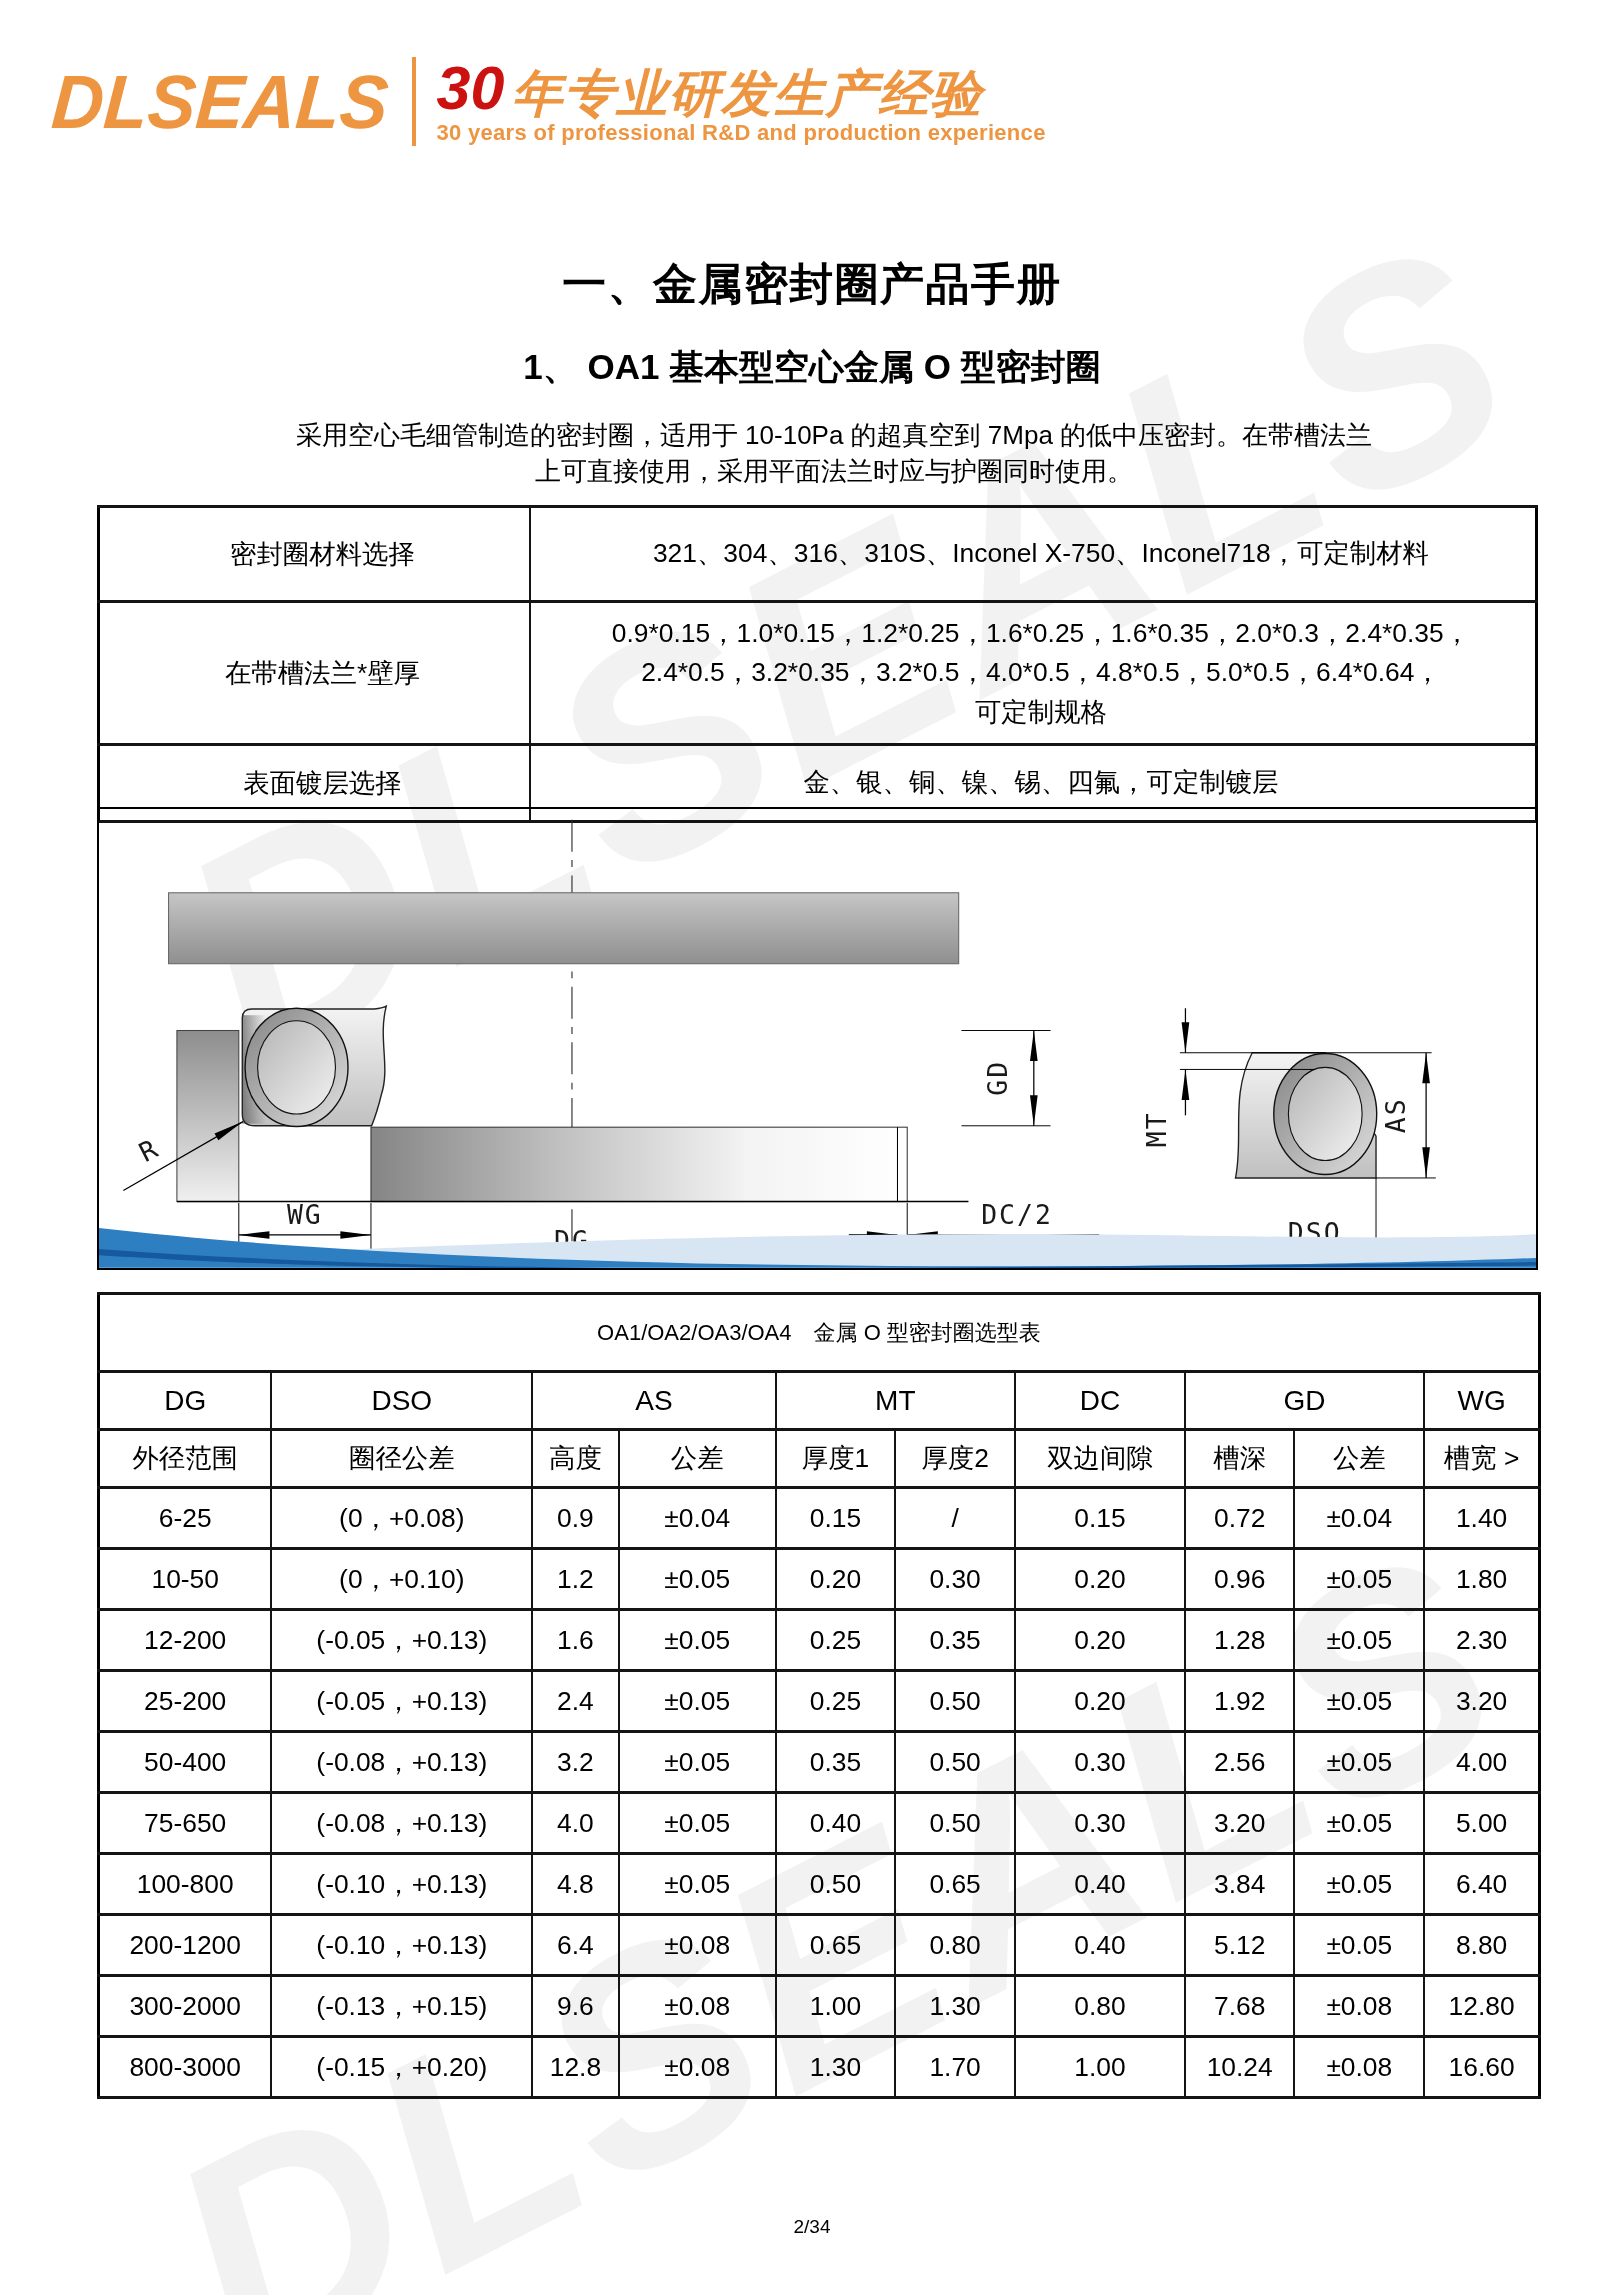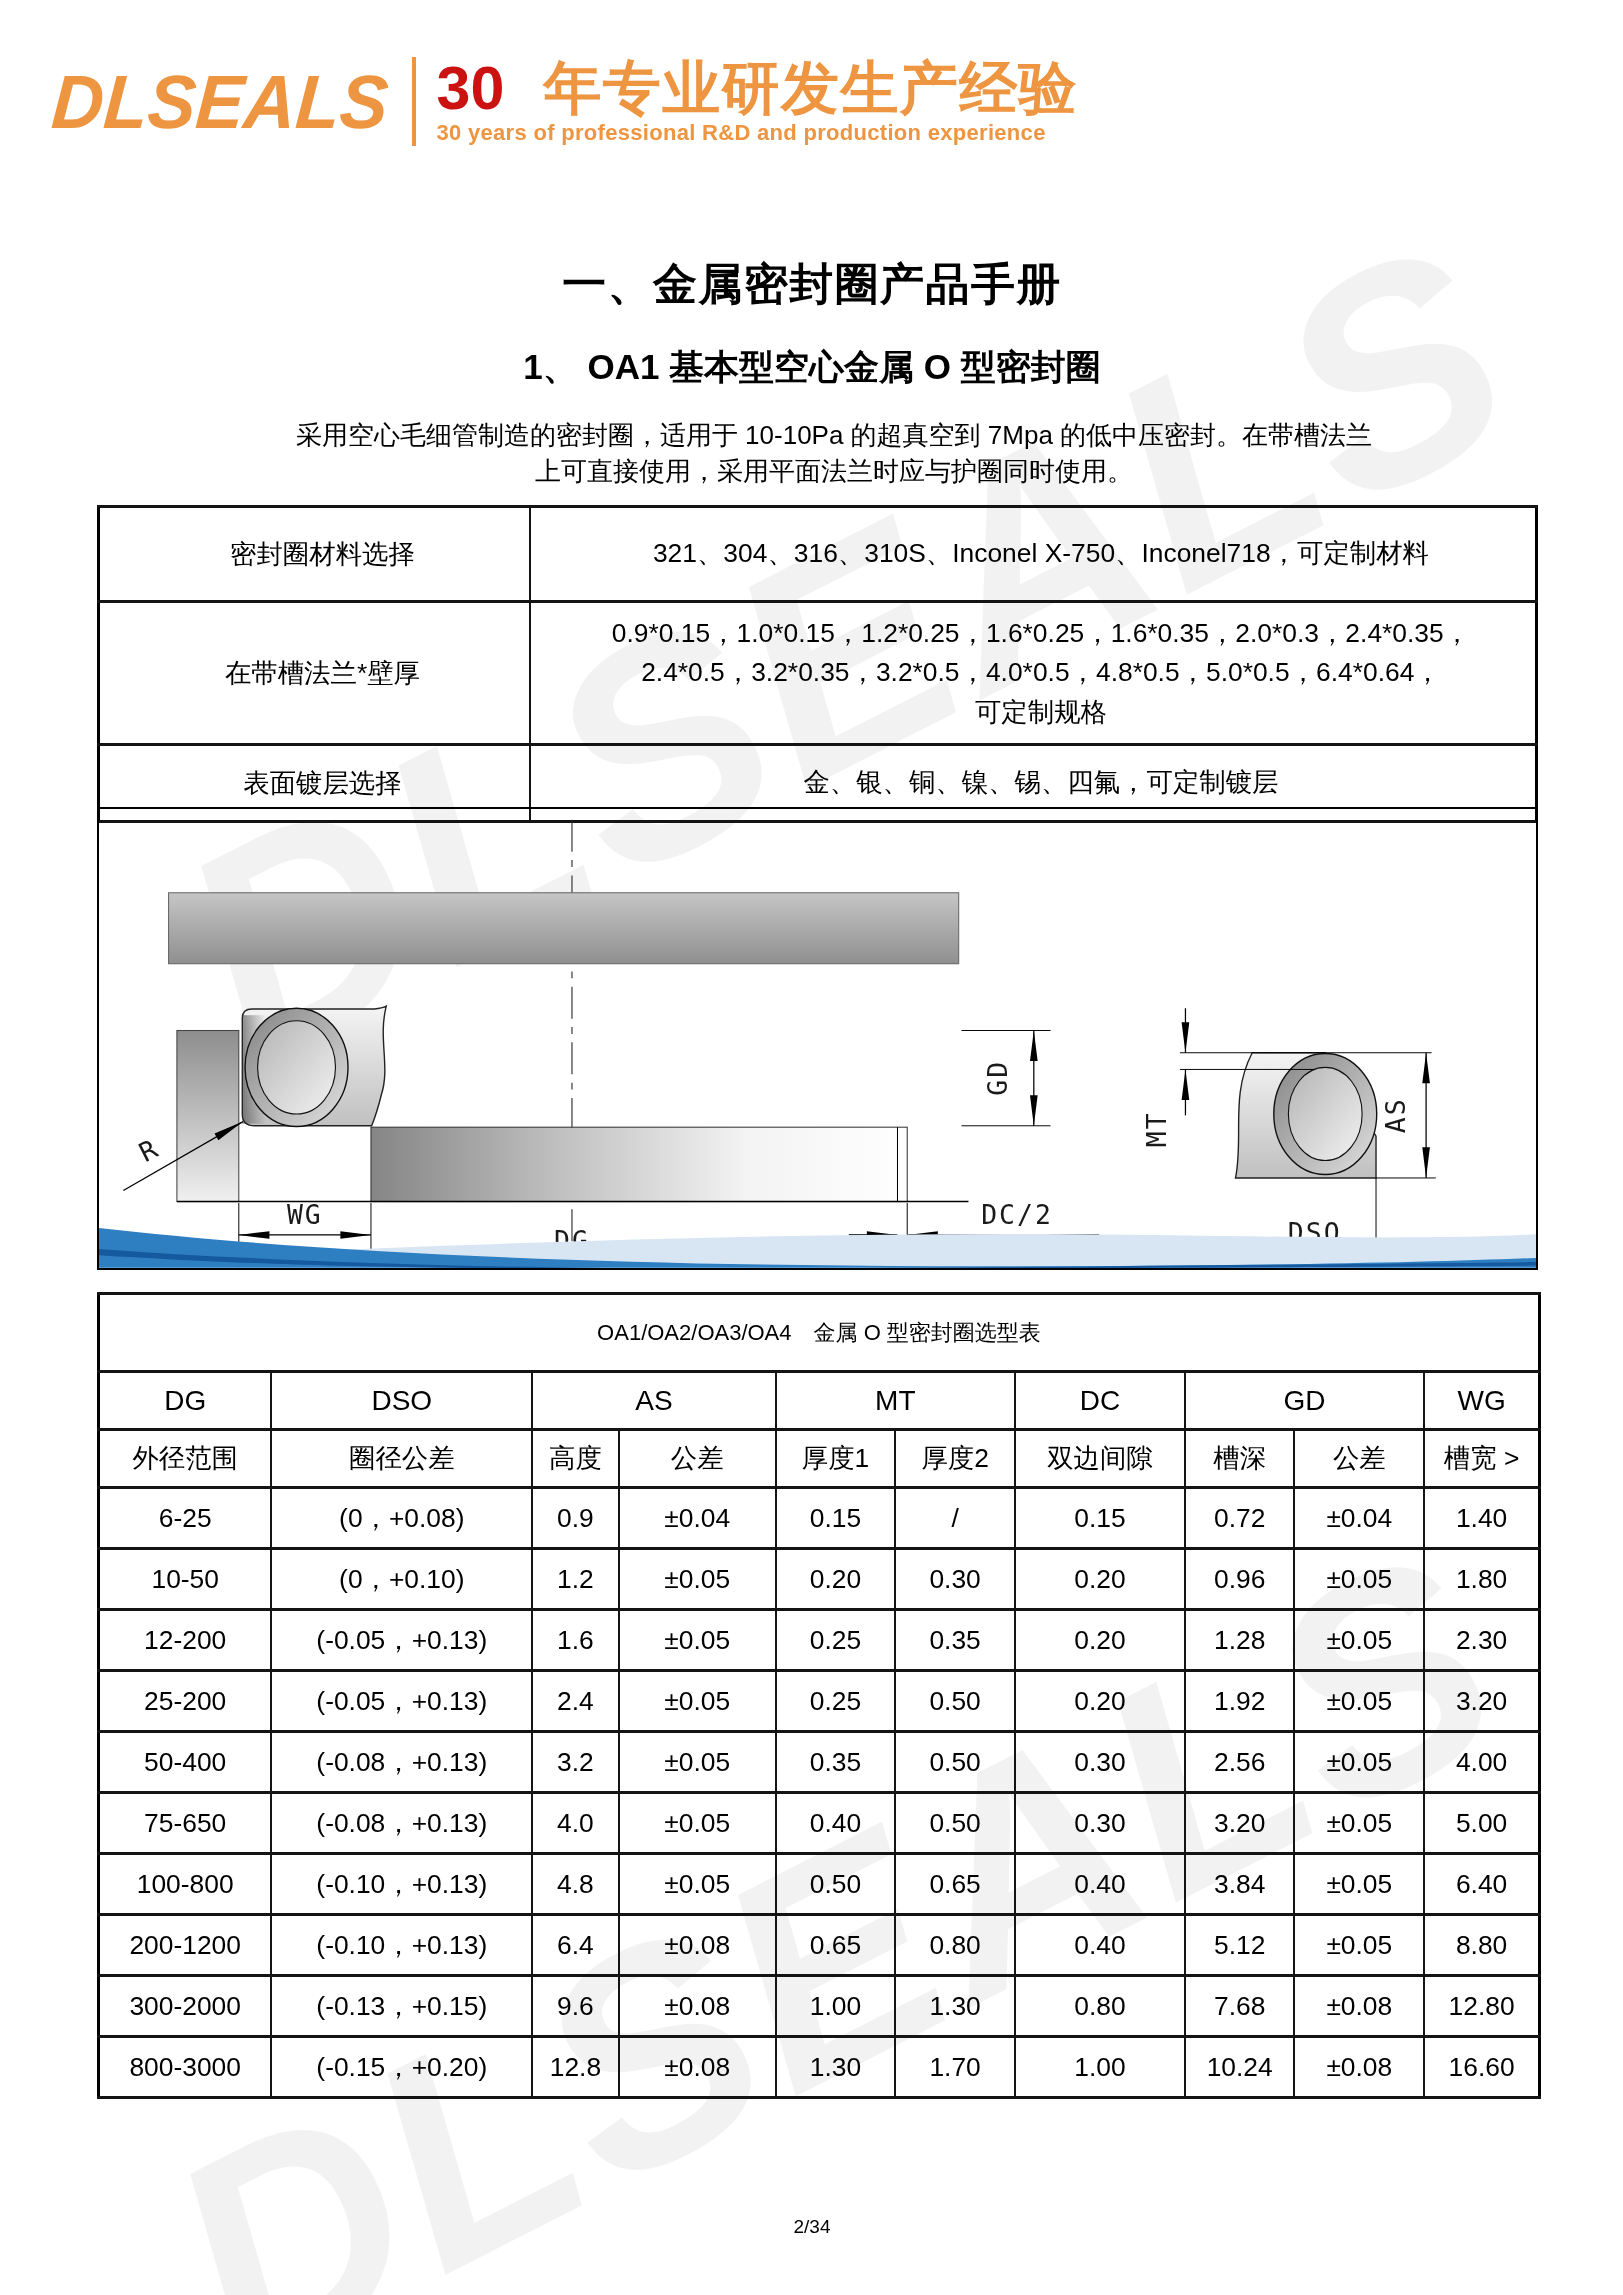--- a/index.html
+++ b/index.html
@@ -22,23 +22,23 @@
 
   
   .header { top:57px; left:52px; display:flex; align-items:center; }
   .logo {
     font-size:72px; font-weight:800; font-style:italic; letter-spacing:0px;
     color:var(--orange); transform:skewX(-4deg) scaleY(1.05); line-height:1;
     padding-right:24px;
   }
   .brand-divider { width:3.5px; height:89px; background:var(--orange); margin-right:21px; }
   .slogan { display:flex; flex-direction:column; }
-  .slogan-line1 { display:flex; align-items:center; line-height:1; }
+  .slogan-line1 { display:flex; align-items:flex-end; line-height:1;font-style:italic; }
   .slogan-num { font-size:61px; font-weight:800; color:var(--red); margin-right:7px; }
-  .slogan-cn { font-size:58px; font-weight:700; color:var(--orange); letter-spacing:1.4px;margin-left:32px; }
+  .slogan-cn { font-size:51px; font-weight:700; color:var(--orange); letter-spacing:1.4px; }
   .slogan-en { font-size:22px; font-weight:700; color:var(--orange); margin-top:1px; letter-spacing:0.3px; }
 
   
   .page-title { top:255px; left:0; width:100%; text-align:center; font-size:44px; font-weight:700; letter-spacing:1.4px; }
   .sub-title  { top:344px; left:0; width:100%; text-align:center; font-size:35px; font-weight:700; }
   .desc {
     top:417px; left:0; width:100%; text-align:center; font-size:26px; line-height:1.4;
     white-space:pre-line;
     padding-left:44px;
   }

